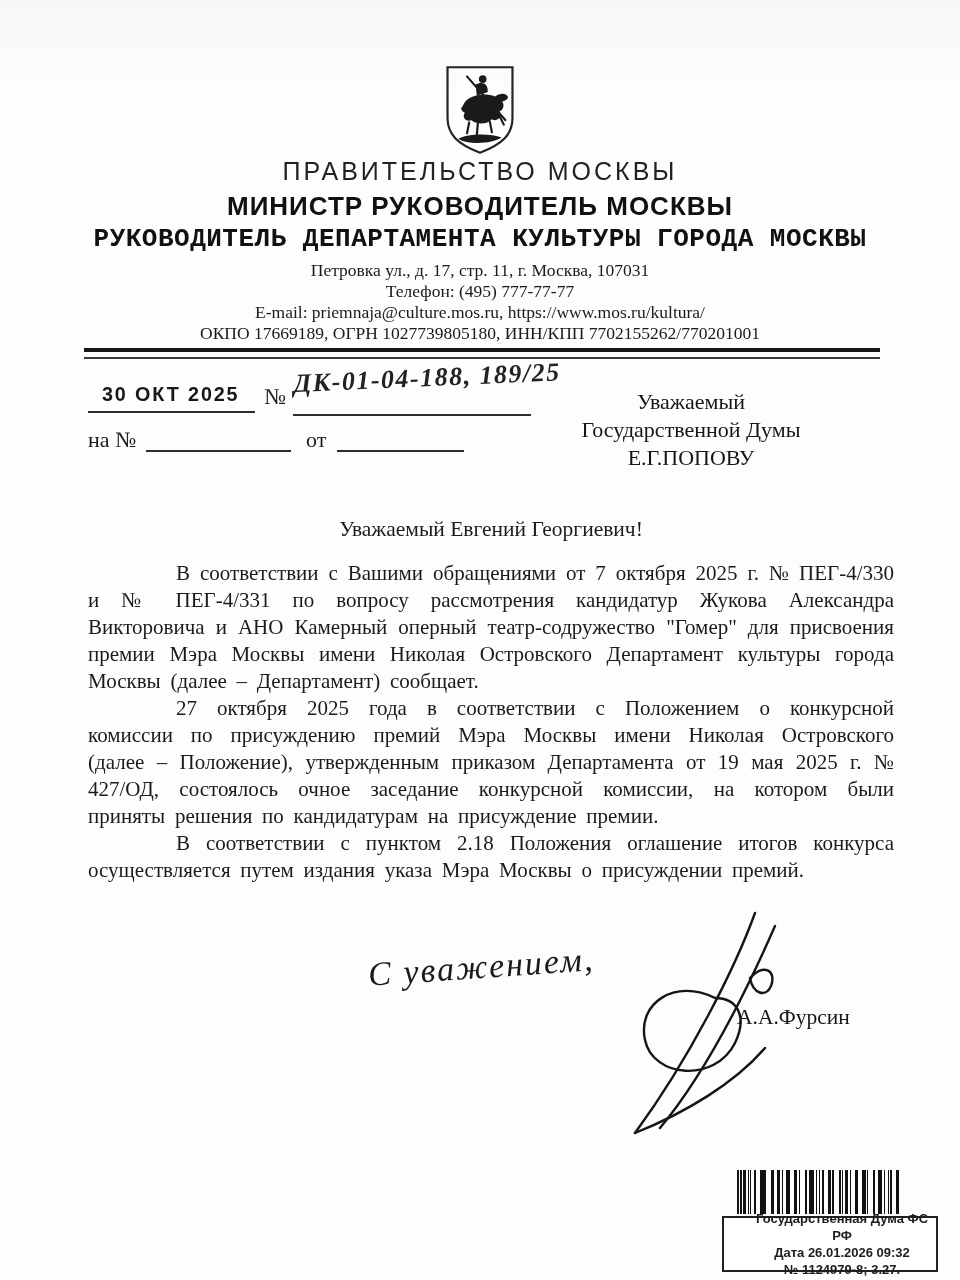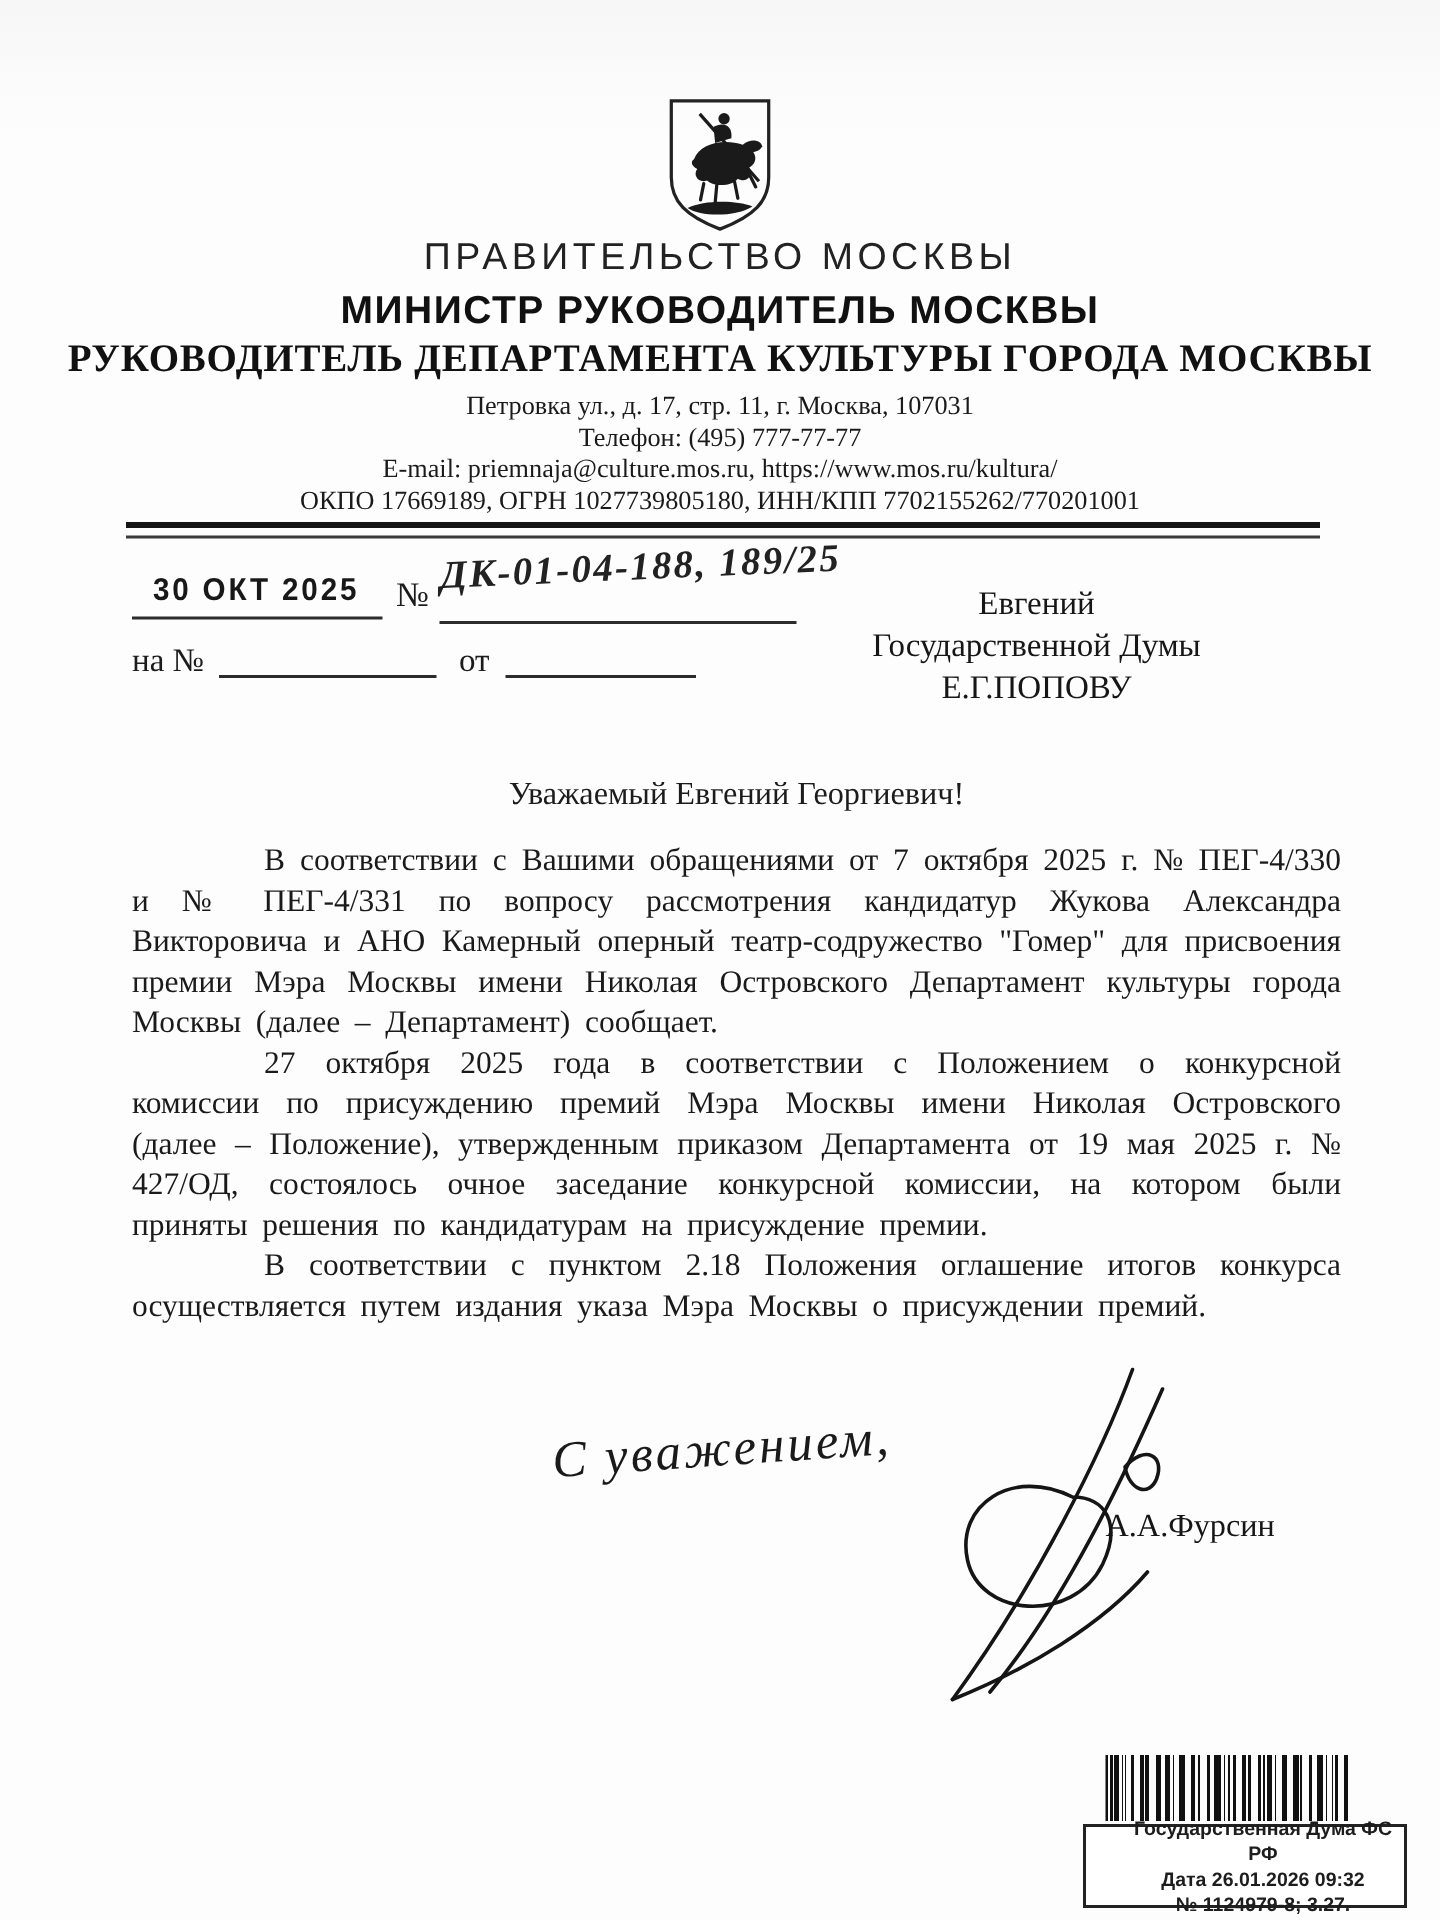--- a/index.html
+++ b/index.html
@@ -10,21 +10,21 @@
   }
   .abs{position:absolute;}
   .centered{left:0;right:0;text-align:center;}
 
   
   .emblem{left:442px;top:64px;width:76px;height:92px;}
   .org-line{top:157px;font-family:"Liberation Sans",sans-serif;font-size:25px;
     font-weight:400;letter-spacing:3px;color:#222;}
   .title-line1{top:191px;font-family:"Liberation Sans",sans-serif;font-size:26px;
     font-weight:700;letter-spacing:1px;color:#111;}
-  .title-line2{top:224px;font-family:Liberation Serif, serif;font-size:26px;
+  .title-line2{top:224px;font-family:Liberation Mono, monospace;font-size:26px;
     font-weight:700;letter-spacing:0.5px;color:#111;}
   .contact-block{top:260px;font-size:17.5px;line-height:21px;color:#1a1a1a;}
 
   .rule-thick{left:84px;top:348px;width:796px;height:4px;background:#151515;}
   .rule-thin{left:84px;top:357px;width:796px;height:2px;background:#3a3a3a;}
 
   
   .date-stamp{left:102px;top:382px;font-family:"Liberation Sans",sans-serif;
     font-weight:700;font-size:21px;letter-spacing:2px;color:#181818;
     transform:scaleX(0.94);transform-origin:left top;white-space:nowrap;}
@@ -102,21 +102,21 @@
   <span class="abs num-label">№</span>
   <span class="abs num-value">ДК-01-04-188, 189/25</span>
   <div class="abs blank u-num"></div>
 
   <span class="abs reply-label">на №</span>
   <div class="abs blank u-reply1"></div>
   <span class="abs from-label">от</span>
   <div class="abs blank u-reply2"></div>
 
   <div class="abs recipient">
-    <div>Евгений</div>
+    <div>Уважаемый</div>
     <div>Государственной Думы</div>
     <div>Е.Г.ПОПОВУ</div>
   </div>
 
   <div class="abs salutation">Уважаемый Евгений Георгиевич!</div>
 
   <div class="abs body-text">
     <p>В соответствии с Вашими обращениями от 7 октября 2025 г. № ПЕГ-4/330 и № ПЕГ-4/331 по вопросу рассмотрения кандидатур Жукова Александра Викторовича и АНО Камерный оперный театр-содружество "Гомер" для присвоения премии Мэра Москвы имени Николая Островского Департамент культуры города Москвы (далее – Департамент) сообщает.</p>
     <p>27 октября 2025 года в соответствии с Положением о конкурсной комиссии по присуждению премий Мэра Москвы имени Николая Островского (далее – Положение), утвержденным приказом Департамента от 19 мая 2025 г. № 427/ОД, состоялось очное заседание конкурсной комиссии, на котором были приняты решения по кандидатурам на присуждение премии.</p>
     <p>В соответствии с пунктом 2.18 Положения оглашение итогов конкурса осуществляется путем издания указа Мэра Москвы о присуждении премий.</p>

